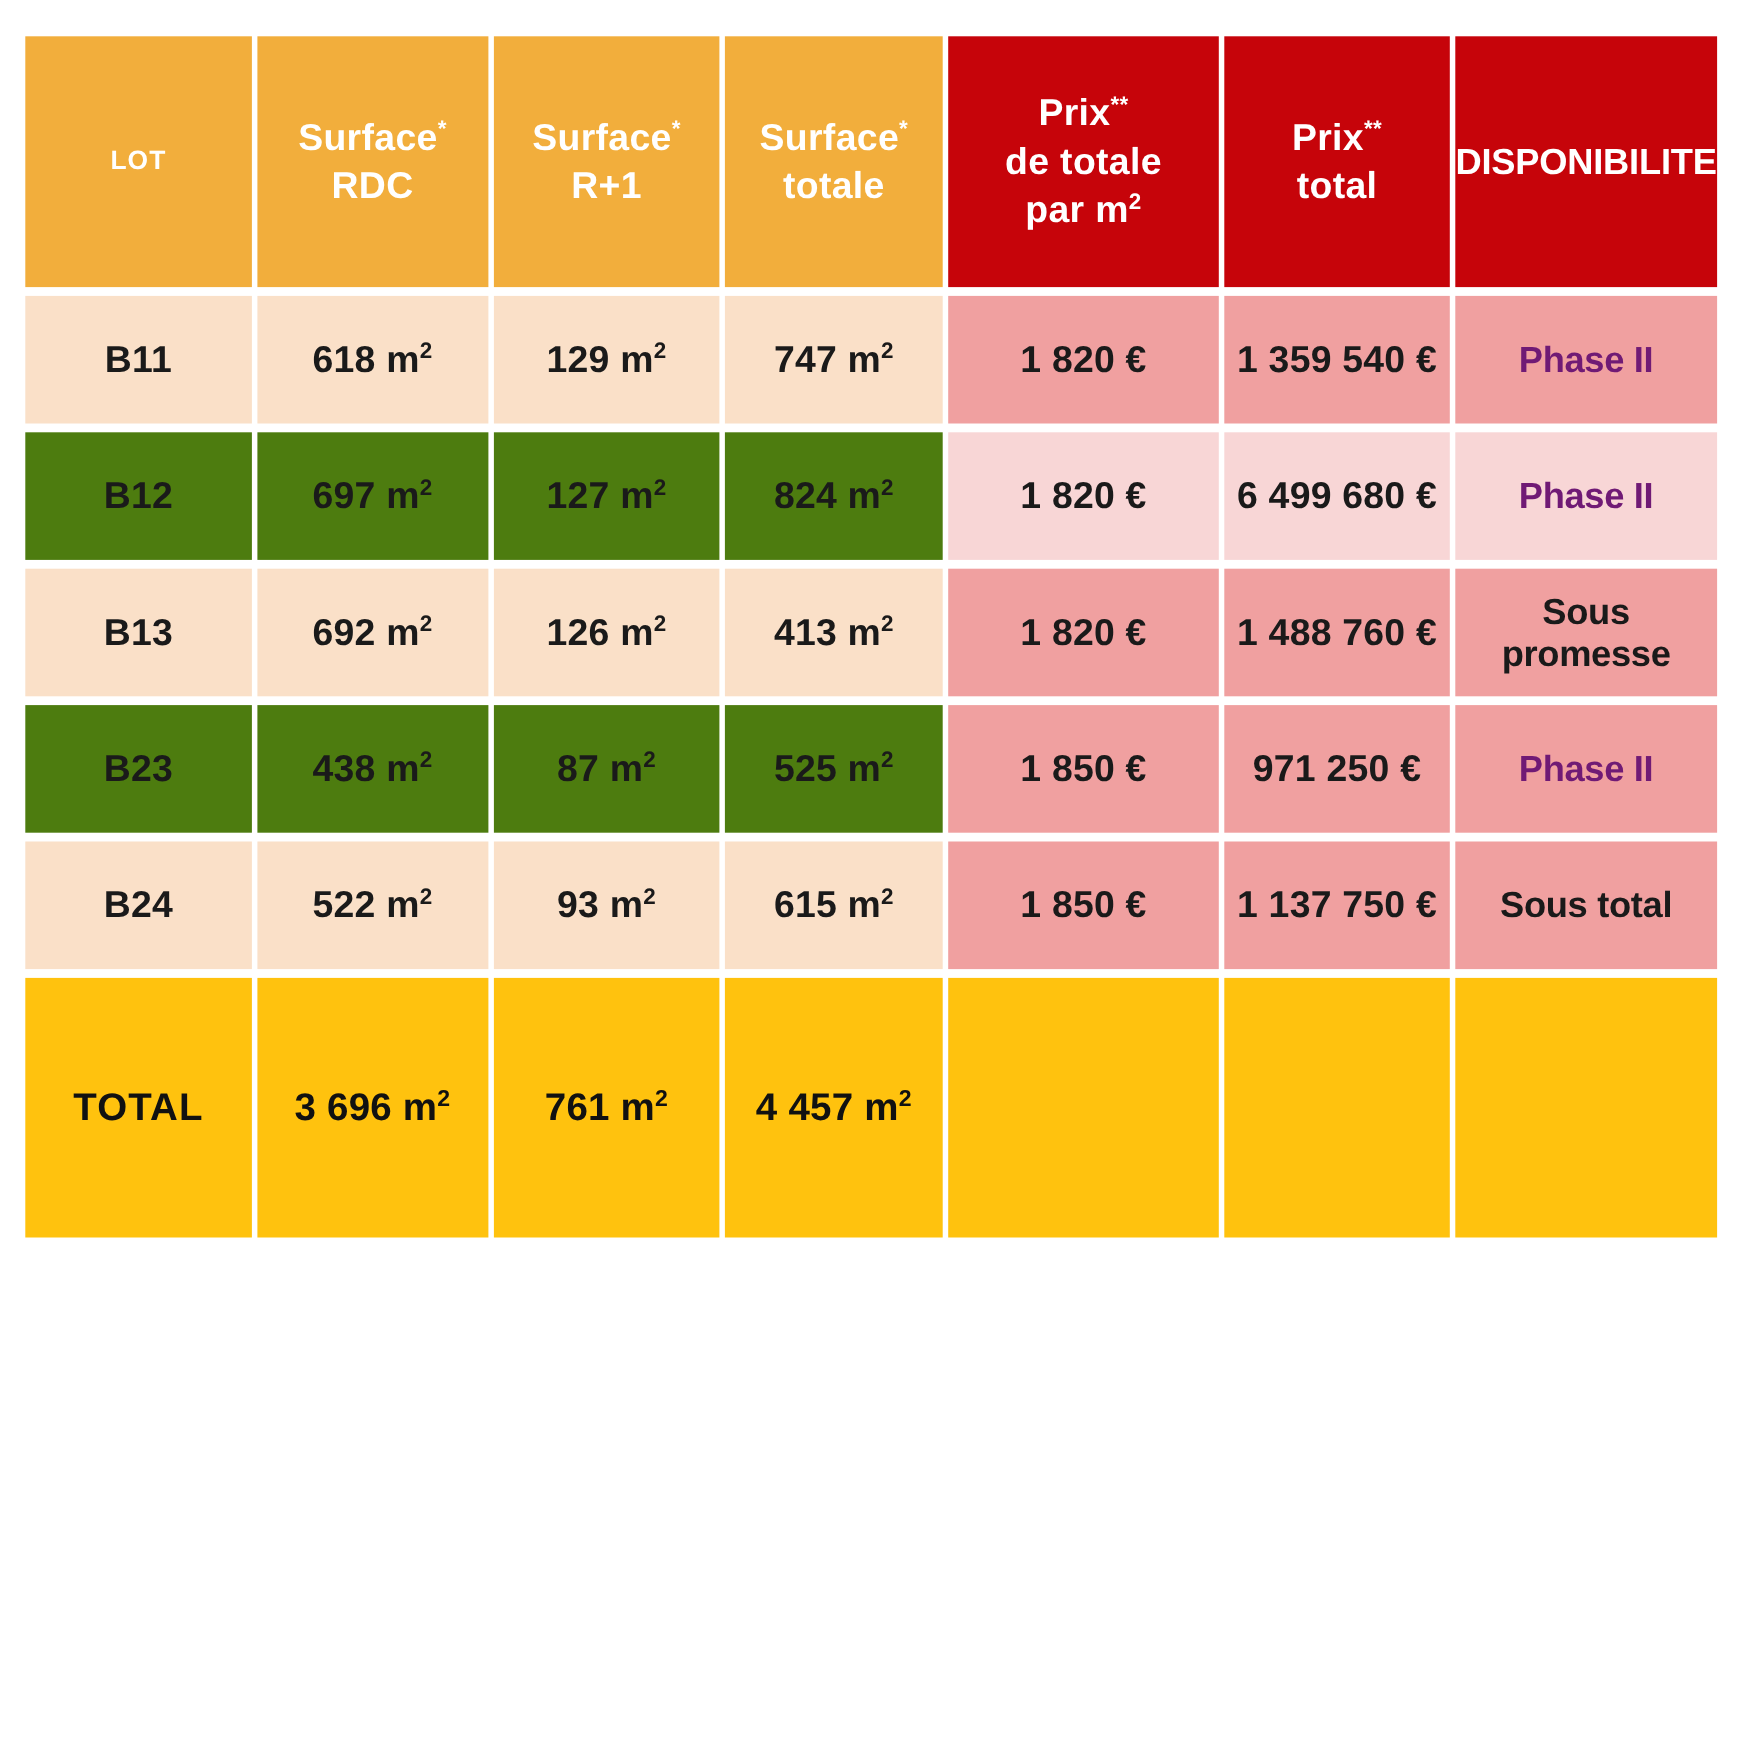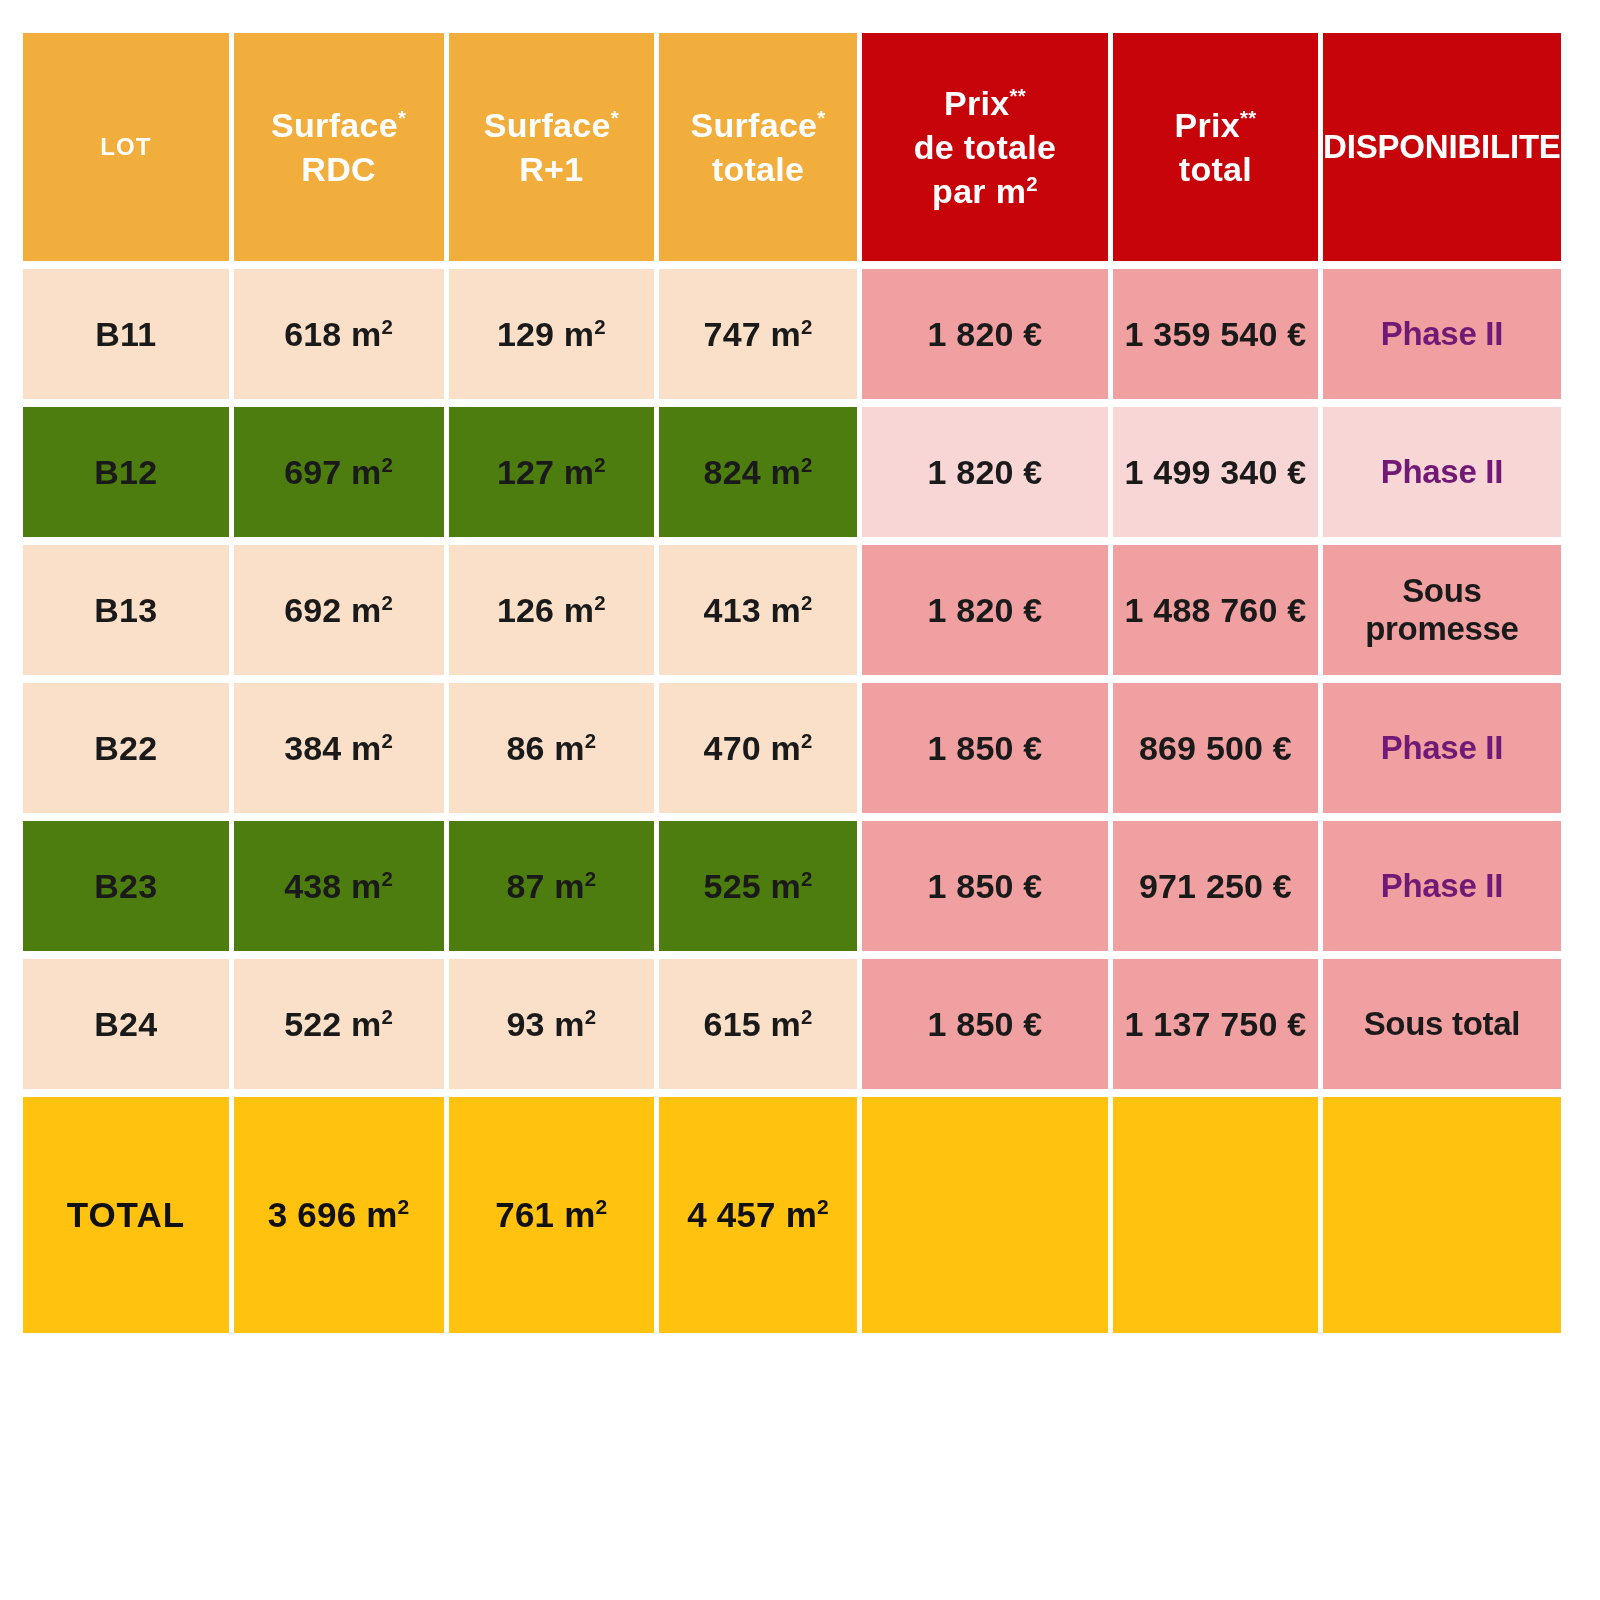--- a/index.html
+++ b/index.html
@@ -58,21 +58,21 @@
   th sup, td sup {
     font-size: 0.60em;
     vertical-align: super;
     line-height: 0;
   }
   th.h-lot { font-size: 24px; letter-spacing: 1px; }
   th.h-dispo { font-size: 33px; letter-spacing: -0.2px; }
 
   
   tbody td {
-    height: 130px;
+    height: 116px;
     font-size: 34px;
     color: #1a1a1a;
     letter-spacing: 0.2px;
   }
   td.beige-dark  { background: #FAE0C8; }
   td.beige-light { background: #4d7c0f; }
   td.pink-dark   { background: #F0A0A0; }
   td.pink-light  { background: #F8D6D6; }
   td.dispo-text  { font-size: 33px; letter-spacing: -0.3px; }
   td .phase      { color: #701a75; }
@@ -152,44 +152,35 @@
         <td class="pink-dark">1 359 540 €</td>
         <td class="pink-dark dispo-text"><span class="phase">Phase II</span></td>
       </tr>
 
       <tr>
         <td class="beige-light">B12</td>
         <td class="beige-light"><span>697 m</span><sup>2</sup></td>
         <td class="beige-light"><span>127 m</span><sup>2</sup></td>
         <td class="beige-light"><span>824 m</span><sup>2</sup></td>
         <td class="pink-light">1 820 €</td>
-        <td class="pink-light">1 499 340 €</td>
+        <td class="pink-light">6 499 680 €</td>
         <td class="pink-light dispo-text"><span class="phase">Phase II</span></td>
       </tr>
 
       <tr>
         <td class="beige-dark">B13</td>
         <td class="beige-dark"><span>692 m</span><sup>2</sup></td>
         <td class="beige-dark"><span>126 m</span><sup>2</sup></td>
         <td class="beige-dark"><span>413 m</span><sup>2</sup></td>
         <td class="pink-dark">1 820 €</td>
         <td class="pink-dark">1 488 760 €</td>
         <td class="pink-dark dispo-text"><span>Sous promesse</span></td>
       </tr>
 
 
-      <tr>
-        <td class="beige-dark">B22</td>
-        <td class="beige-dark"><span>384 m</span><sup>2</sup></td>
-        <td class="beige-dark"><span>86 m</span><sup>2</sup></td>
-        <td class="beige-dark"><span>470 m</span><sup>2</sup></td>
-        <td class="pink-dark">1 850 €</td>
-        <td class="pink-dark">869 500 €</td>
-        <td class="pink-dark dispo-text"><span class="phase">Phase II</span></td>
-      </tr>
 
       <tr>
         <td class="beige-light">B23</td>
         <td class="beige-light"><span>438 m</span><sup>2</sup></td>
         <td class="beige-light"><span>87 m</span><sup>2</sup></td>
         <td class="beige-light"><span>525 m</span><sup>2</sup></td>
         <td class="pink-dark">1 850 €</td>
         <td class="pink-dark">971 250 €</td>
         <td class="pink-dark dispo-text"><span class="phase">Phase II</span></td>
       </tr>

